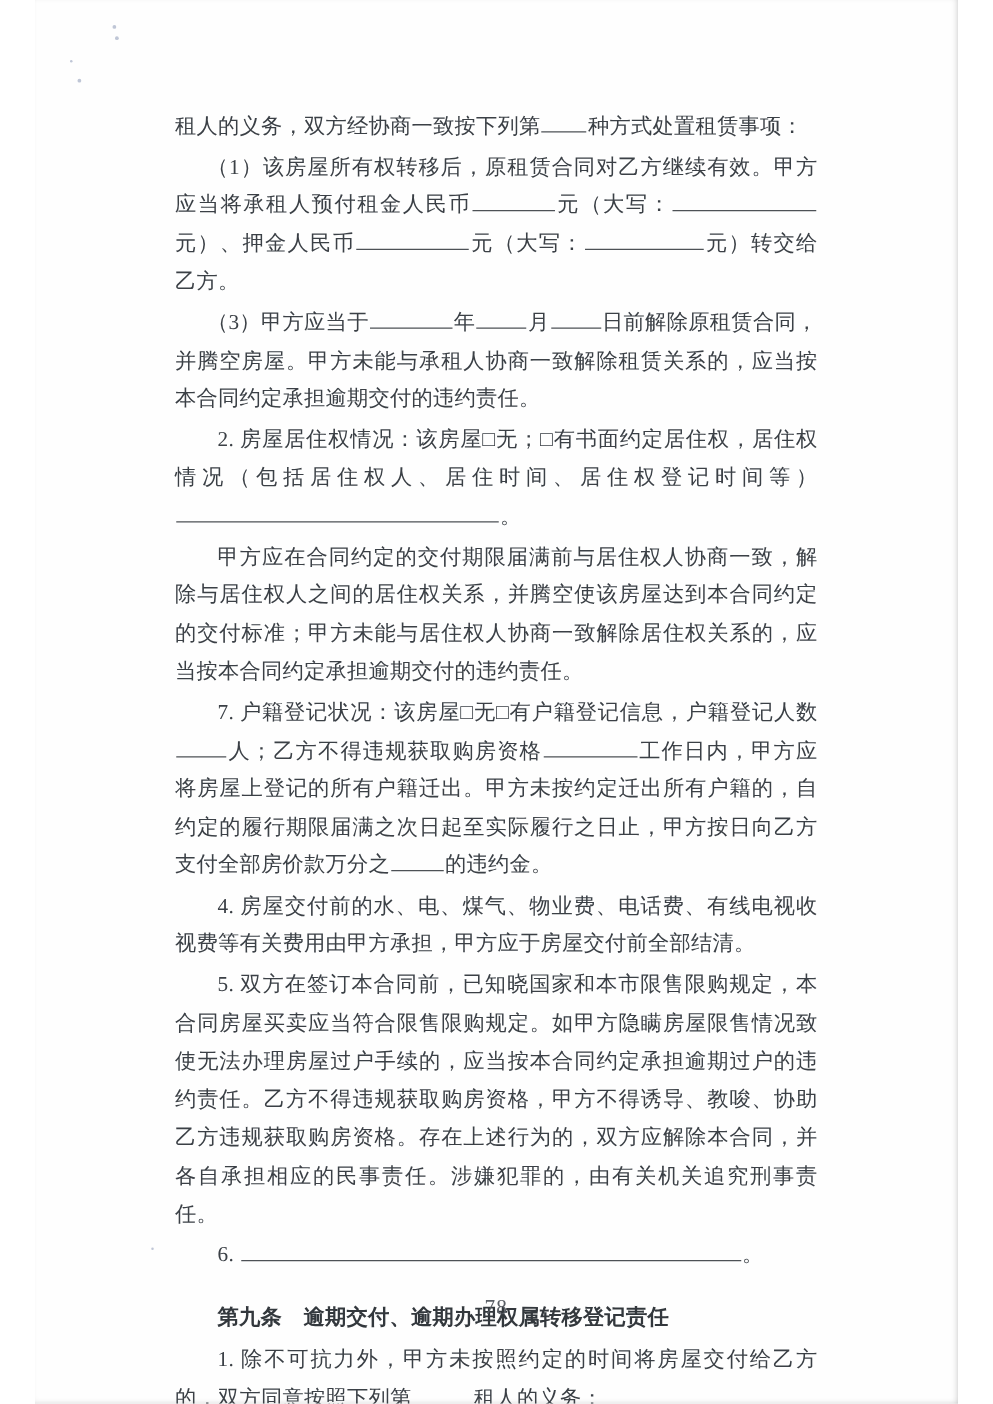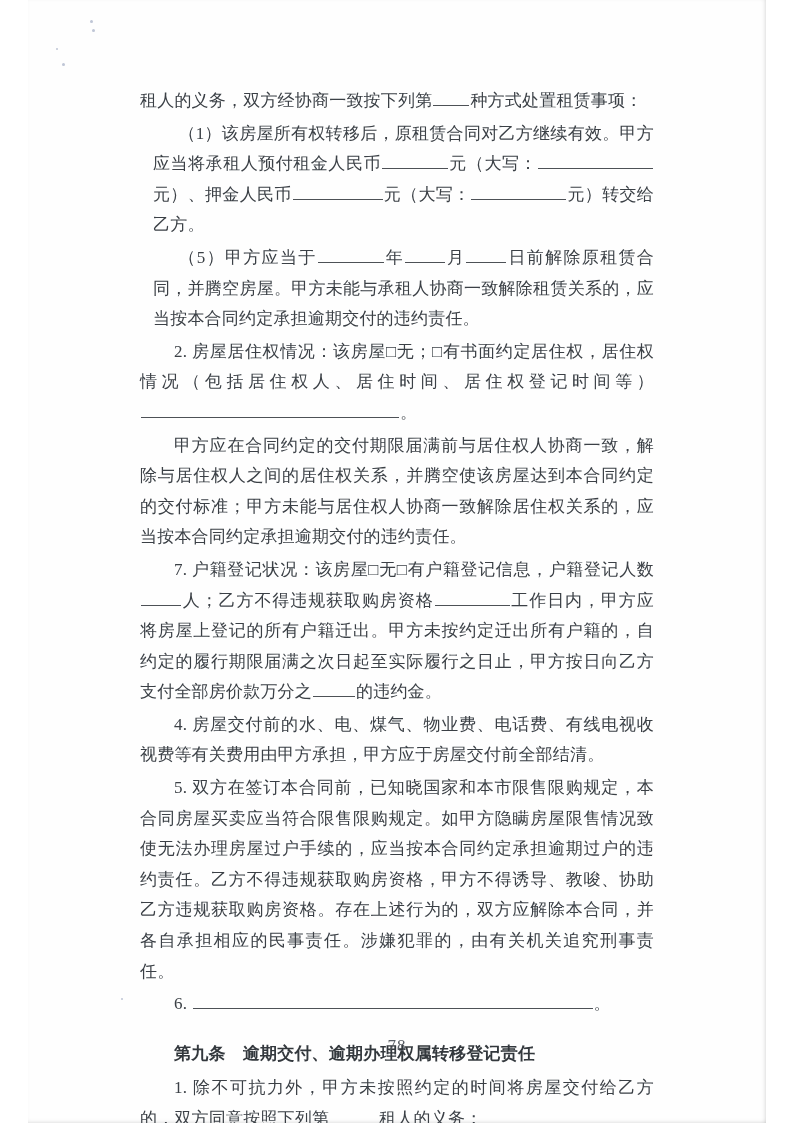--- a/index.html
+++ b/index.html
@@ -19,21 +19,21 @@
   }
   p.para{
     margin:0 0 2px 0;
     font-size:17px;
     line-height:30.6px;
     text-align:justify;
     letter-spacing:0.2px;
     word-break:break-all;
   }
   p.para.indent-0{text-indent:0;}
-  p.para.indent-1{text-indent:1.5em;margin-left:13px;}
+  p.para.indent-1{text-indent:1.5em;}
   p.para.indent-2{text-indent:2em;}
   p.para.bold{font-weight:bold;margin-top:19px;margin-bottom:4px;color:#33383d;}
   .blank{
     display:inline-block;
     height:1em;
     border-bottom:1.4px solid #4d5156;
     margin:0 1px;
     vertical-align:baseline;
   }
   .footer{
@@ -51,21 +51,21 @@
     opacity:.55;
   }
 </style>
 </head>
 <body>
 
 <div class="page">
   <main class="content">
       <p class="para indent-0"><span>租人的义务，双方经协商一致按下列第</span><span class="blank" style="width: 36px;"></span><span>种方式处置租赁事项：</span></p>
       <p class="para indent-1"><span>（1）该房屋所有权转移后，原租赁合同对乙方继续有效。甲方应当将承租人预付租金人民币</span><span class="blank" style="width: 66px;"></span><span>元（大写：</span><span class="blank" style="width: 115px;"></span><span>元）、押金人民币</span><span class="blank" style="width: 90px;"></span><span>元（大写：</span><span class="blank" style="width: 95px;"></span><span>元）转交给乙方。</span></p>
-      <p class="para indent-1"><span>（5）甲方应当于</span><span class="blank" style="width: 66px;"></span><span>年</span><span class="blank" style="width: 40px;"></span><span>月</span><span class="blank" style="width: 40px;"></span><span>日前解除原租赁合同，并腾空房屋。甲方未能与承租人协商一致解除租赁关系的，应当按本合同约定承担逾期交付的违约责任。</span></p>
+      <p class="para indent-1"><span>（3）甲方应当于</span><span class="blank" style="width: 66px;"></span><span>年</span><span class="blank" style="width: 40px;"></span><span>月</span><span class="blank" style="width: 40px;"></span><span>日前解除原租赁合同，并腾空房屋。甲方未能与承租人协商一致解除租赁关系的，应当按本合同约定承担逾期交付的违约责任。</span></p>
       <p class="para indent-2"><span>2. 房屋居住权情况：该房屋□无；□有书面约定居住权，居住权情况（包括居住权人、居住时间、居住权登记时间等）</span><span class="blank" style="width: 258px;"></span><span>。</span></p>
       <p class="para indent-2"><span>甲方应在合同约定的交付期限届满前与居住权人协商一致，解除与居住权人之间的居住权关系，并腾空使该房屋达到本合同约定的交付标准；甲方未能与居住权人协商一致解除居住权关系的，应当按本合同约定承担逾期交付的违约责任。</span></p>
       <p class="para indent-2"><span>7. 户籍登记状况：该房屋□无□有户籍登记信息，户籍登记人数</span><span class="blank" style="width: 40px;"></span><span>人；乙方不得违规获取购房资格</span><span class="blank" style="width: 75px;"></span><span>工作日内，甲方应将房屋上登记的所有户籍迁出。甲方未按约定迁出所有户籍的，自约定的履行期限届满之次日起至实际履行之日止，甲方按日向乙方支付全部房价款万分之</span><span class="blank" style="width: 42px;"></span><span>的违约金。</span></p>
       <p class="para indent-2"><span>4. 房屋交付前的水、电、煤气、物业费、电话费、有线电视收视费等有关费用由甲方承担，甲方应于房屋交付前全部结清。</span></p>
       <p class="para indent-2"><span>5. 双方在签订本合同前，已知晓国家和本市限售限购规定，本合同房屋买卖应当符合限售限购规定。如甲方隐瞒房屋限售情况致使无法办理房屋过户手续的，应当按本合同约定承担逾期过户的违约责任。乙方不得违规获取购房资格，甲方不得诱导、教唆、协助乙方违规获取购房资格。存在上述行为的，双方应解除本合同，并各自承担相应的民事责任。涉嫌犯罪的，由有关机关追究刑事责任。</span></p>
       <p class="para indent-2"><span>6. </span><span class="blank" style="width: 400px;"></span><span>。</span></p>
       <p class="para indent-2 bold"><span>第九条　逾期交付、逾期办理权属转移登记责任</span></p>
       <p class="para indent-2"><span>1. 除不可抗力外，甲方未按照约定的时间将房屋交付给乙方的，双方同意按照下列第</span><span class="blank" style="width: 48px;"></span><span>租人的义务：</span></p>
     </main>
   <div class="footer">78</div>

